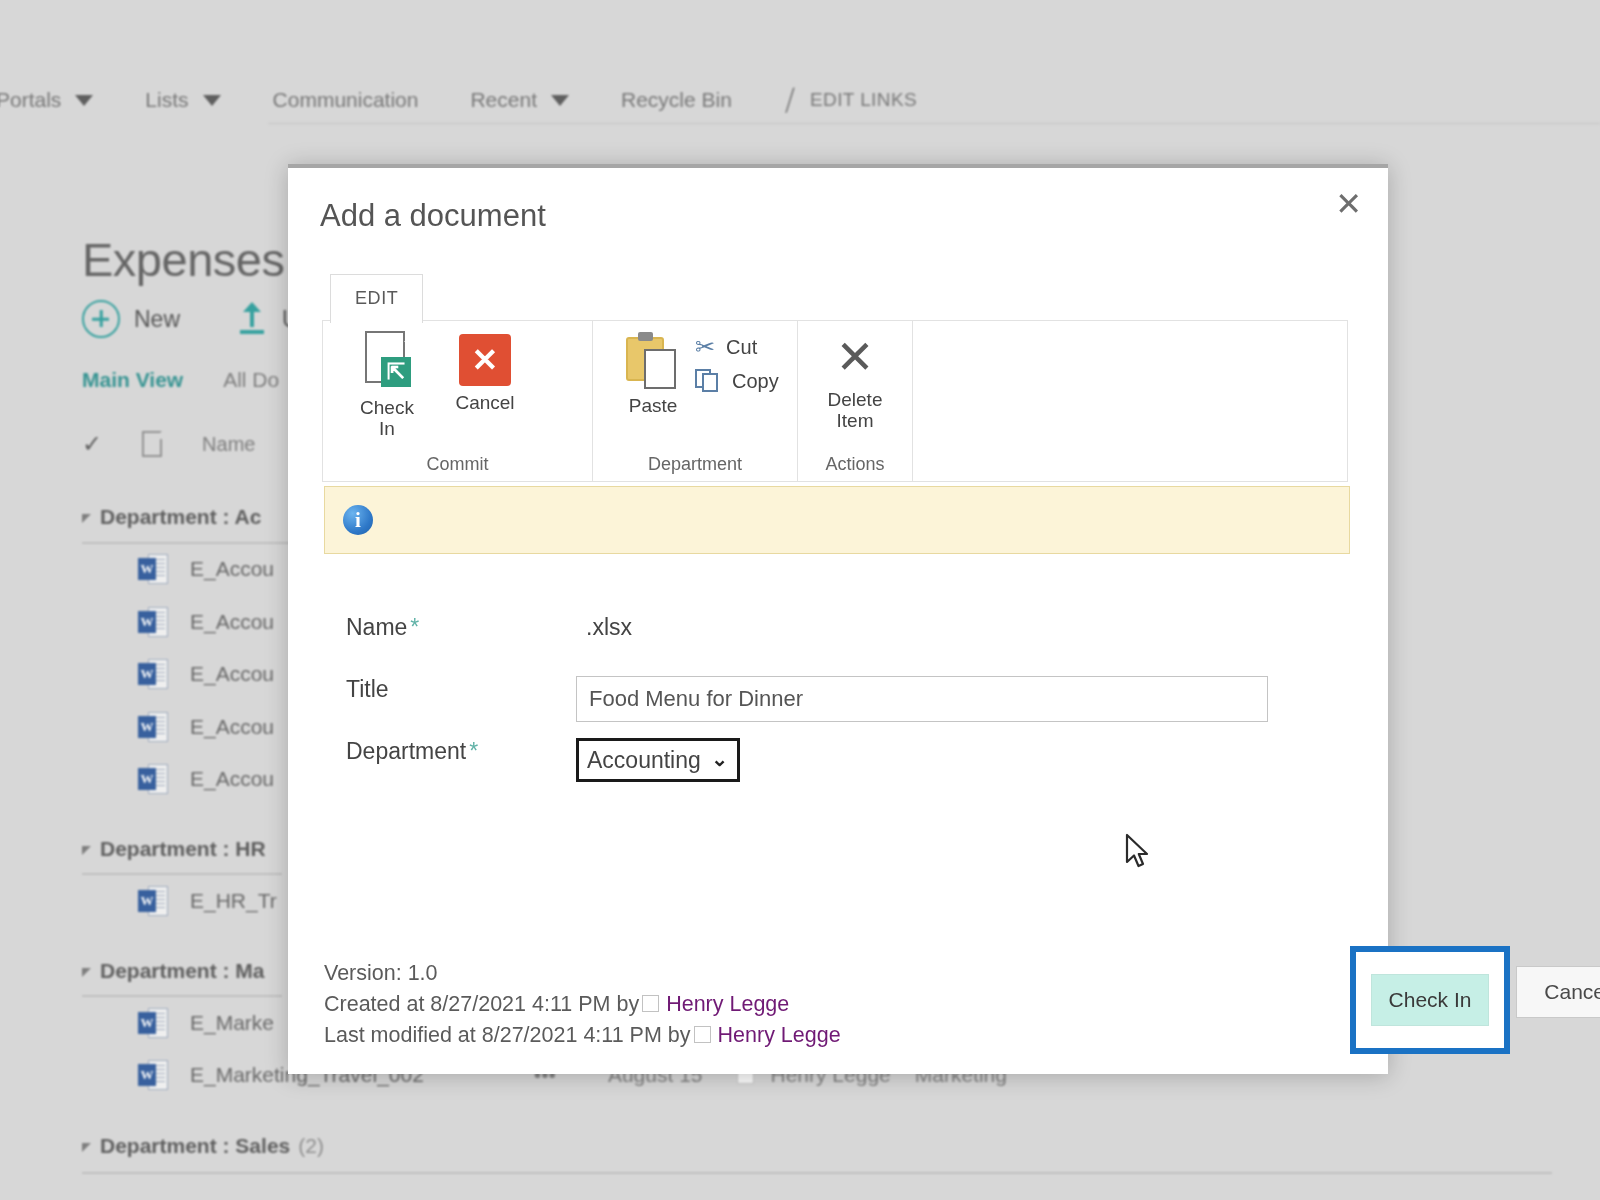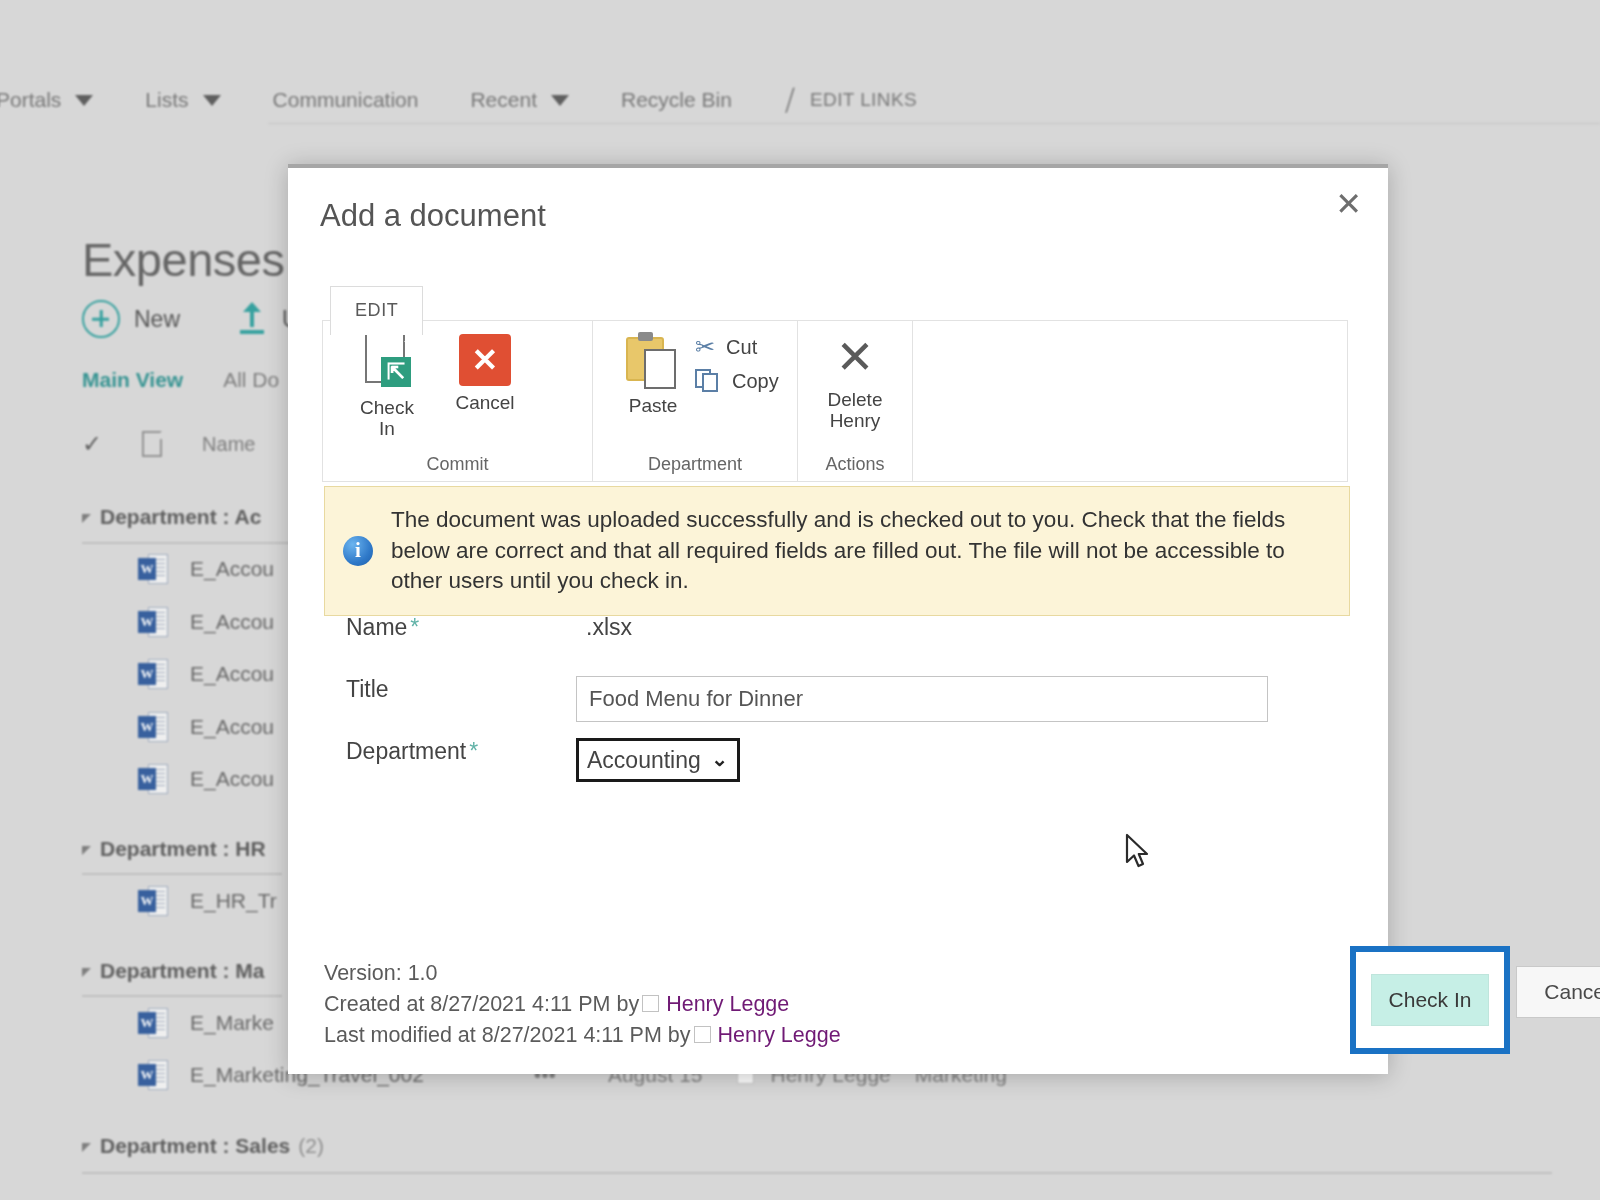--- a/index.html
+++ b/index.html
@@ -188,21 +188,21 @@
   #modal-close {
     position: absolute;
     right: 26px; top: 20px;
     font-size: 32px; color: #6e6e6e;
     cursor: pointer; line-height: 1;
     font-weight: 300;
   }
 
   
   #ribbon-tabs {
-    position: absolute; left: 42px; top: 118px;
+    position: absolute; left: 42px; top: 106px;
     display: flex;
   }
   #ribbon-tab-edit {
     border: 1px solid #dcdcdc;
     border-bottom: none;
     background: #fff;
     padding: 13px 24px 14px 24px;
     font-size: 18px; color: #5a5a5a;
     letter-spacing: 0.6px;
     position: relative; z-index: 3;
@@ -621,32 +621,31 @@
           </div>
         </div>
       </div>
       <div class="rg-label">Department</div>
     </div>
 
     <div class="ribbon-group" style="width:115px;">
       <div class="rg-items" style="justify-content:center; padding:0 10px;">
         <div class="rg-btn" style="width:95px;">
           <span class="ico-delete">✕</span>
-          <span class="rg-txt"><span>Delete</span><br><span>Henry</span></span>
+          <span class="rg-txt"><span>Delete</span><br><span>Item</span></span>
         </div>
       </div>
       <div class="rg-label">Actions</div>
     </div>
 
     <div style="flex:1;"></div>
   </div>
 
   <div id="info-banner">
     <div id="info-icon">i</div>
-    <div id="info-text">The document was uploaded successfully and is checked out to you. Check that the fields below are correct and that all required fields are filled out. The file will not be accessible to other users until you check in.</div>
   </div>
 
   <div class="frow" style="left:44px; top:446px; width:1000px;">
     <span class="flabel" style="width:230px;"><span>Name</span><span class="req-star">*</span></span>
     <span id="ext-label">.xlsx</span>
   </div>
 
   <div class="frow" style="left:44px; top:570px; width:1000px;">
     <span class="flabel" style="width:230px;"><span>Department</span><span class="req-star">*</span></span>
     <span id="dept-wrap">

